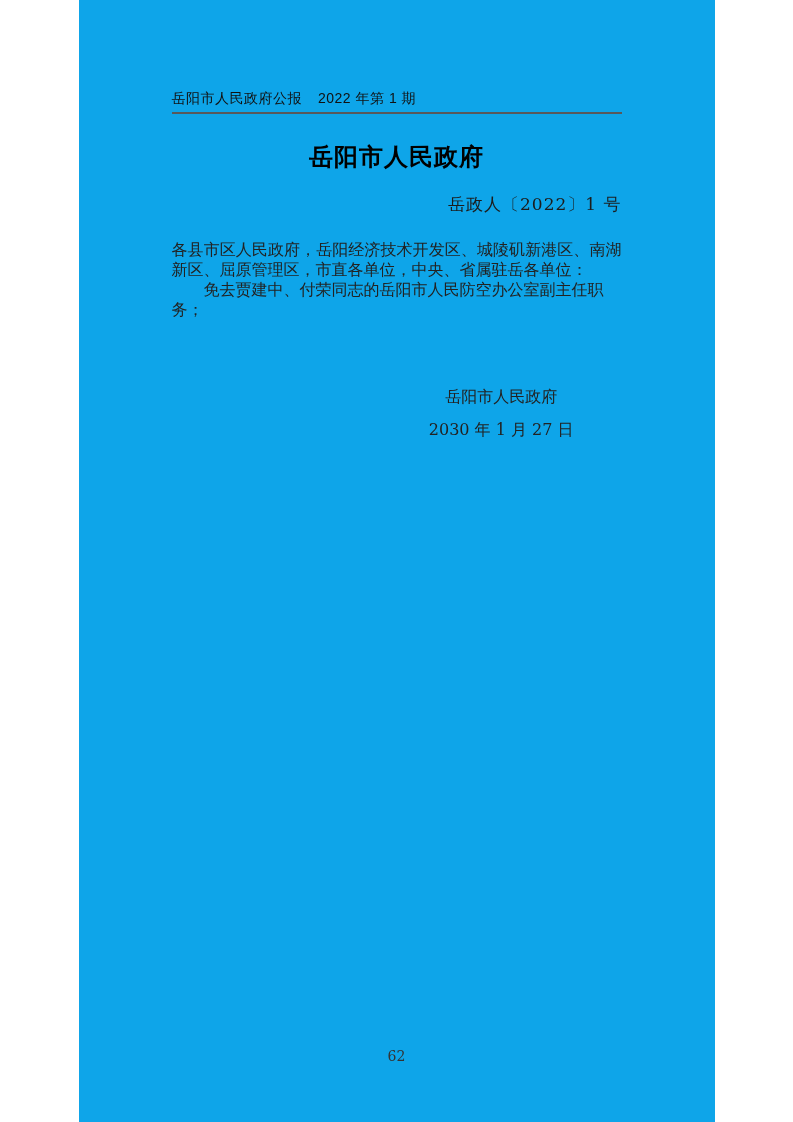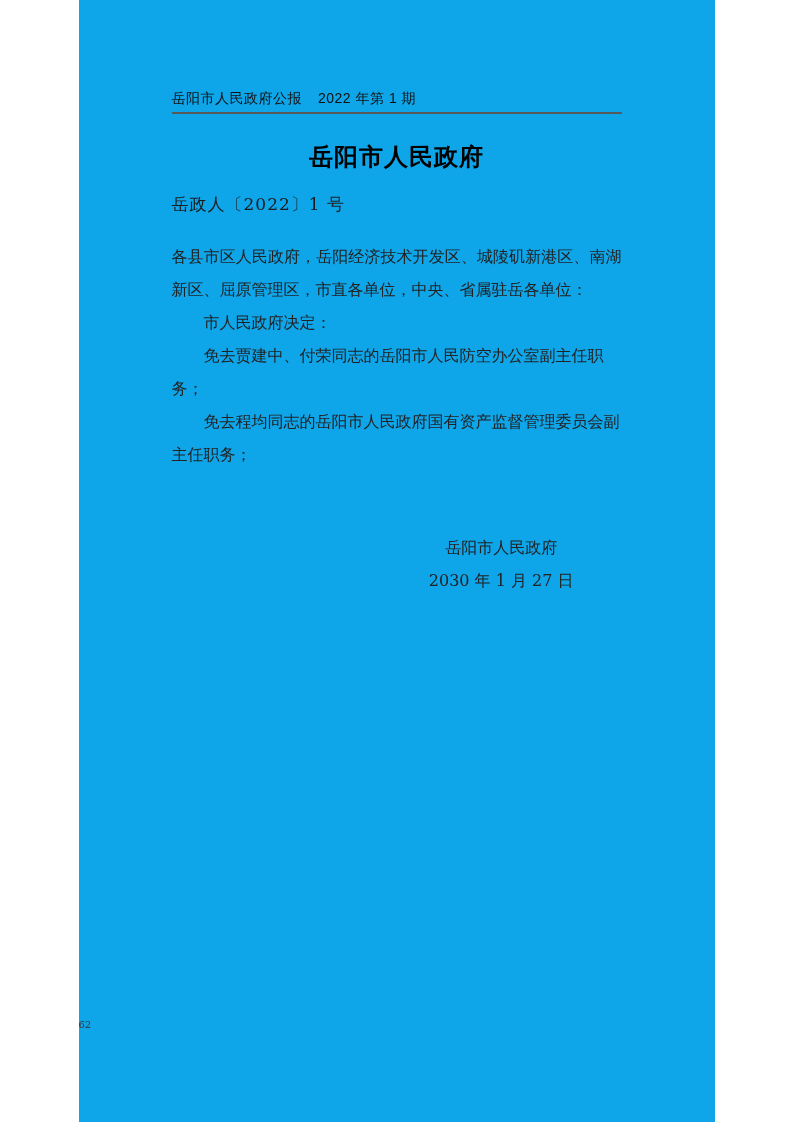--- a/index.html
+++ b/index.html
@@ -44,34 +44,34 @@
     text-align: center;
     font-family: "DejaVu Serif", "Liberation Serif", serif;
     font-weight: 700;
     font-size: 24px;
     line-height: 36px;
     color: #000000;
     letter-spacing: 1px;
   }
   .doc-number {
     margin-top: 16px;
-    text-align: left;
+    text-align: right;
     font-family: "DejaVu Serif", "Liberation Serif", serif;
     font-size: 17px;
     line-height: 26px;
     color: #1c1c1c;
     letter-spacing: 1px;
   }
 
   
   .doc-body {
     margin-top: 23px;
     font-family: "DejaVu Serif", "Liberation Serif", serif;
     font-size: 16px;
-    line-height: 33px;
+    line-height: 20px;
     color: #222222;
   }
   .doc-body p {
     margin: 0;
   }
   .recipients {
     text-align: justify;
   }
   .indented {
     text-indent: 2em;
@@ -90,24 +90,24 @@
   }
   .signature .sig-inner {
     text-align: center;
   }
 
   
   .page-footer {
     position: absolute;
     left: 0;
     right: 0;
-    bottom: 92px;
-    text-align: left;
+    bottom: 58px;
+    text-align: center;
     font-family: "DejaVu Serif", "Liberation Serif", serif;
-    font-size: 10px;
+    font-size: 14px;
     color: #333333;
   }
 </style>
 </head>
 <body>
 
 <div class="page">
 
   <div class="running-head">
     <span>岳阳市人民政府公报</span><span class="issue">2022 年第 1 期</span>
@@ -115,23 +115,21 @@
   <div class="head-rule"></div>
 
   <div class="doc-title">
     <div>岳阳市人民政府</div>
   </div>
 
   <div class="doc-number">岳政人〔2022〕1 号</div>
 
   <div class="doc-body">
     <p class="recipients">各县市区人民政府，岳阳经济技术开发区、城陵矶新港区、南湖新区、屈原管理区，市直各单位，中央、省属驻岳各单位：</p>
-    <p class="indented">市人民政府决定：</p>
     <p class="indented">免去贾建中、付荣同志的岳阳市人民防空办公室副主任职务；</p>
-    <p class="indented">免去程均同志的岳阳市人民政府国有资产监督管理委员会副主任职务；</p>
   </div>
 
   <div class="signature">
     <div class="sig-inner">
       <div>岳阳市人民政府</div>
       <div>2030 年 1 月 27 日</div>
     </div>
   </div>
 
   <div class="page-footer">62</div>

